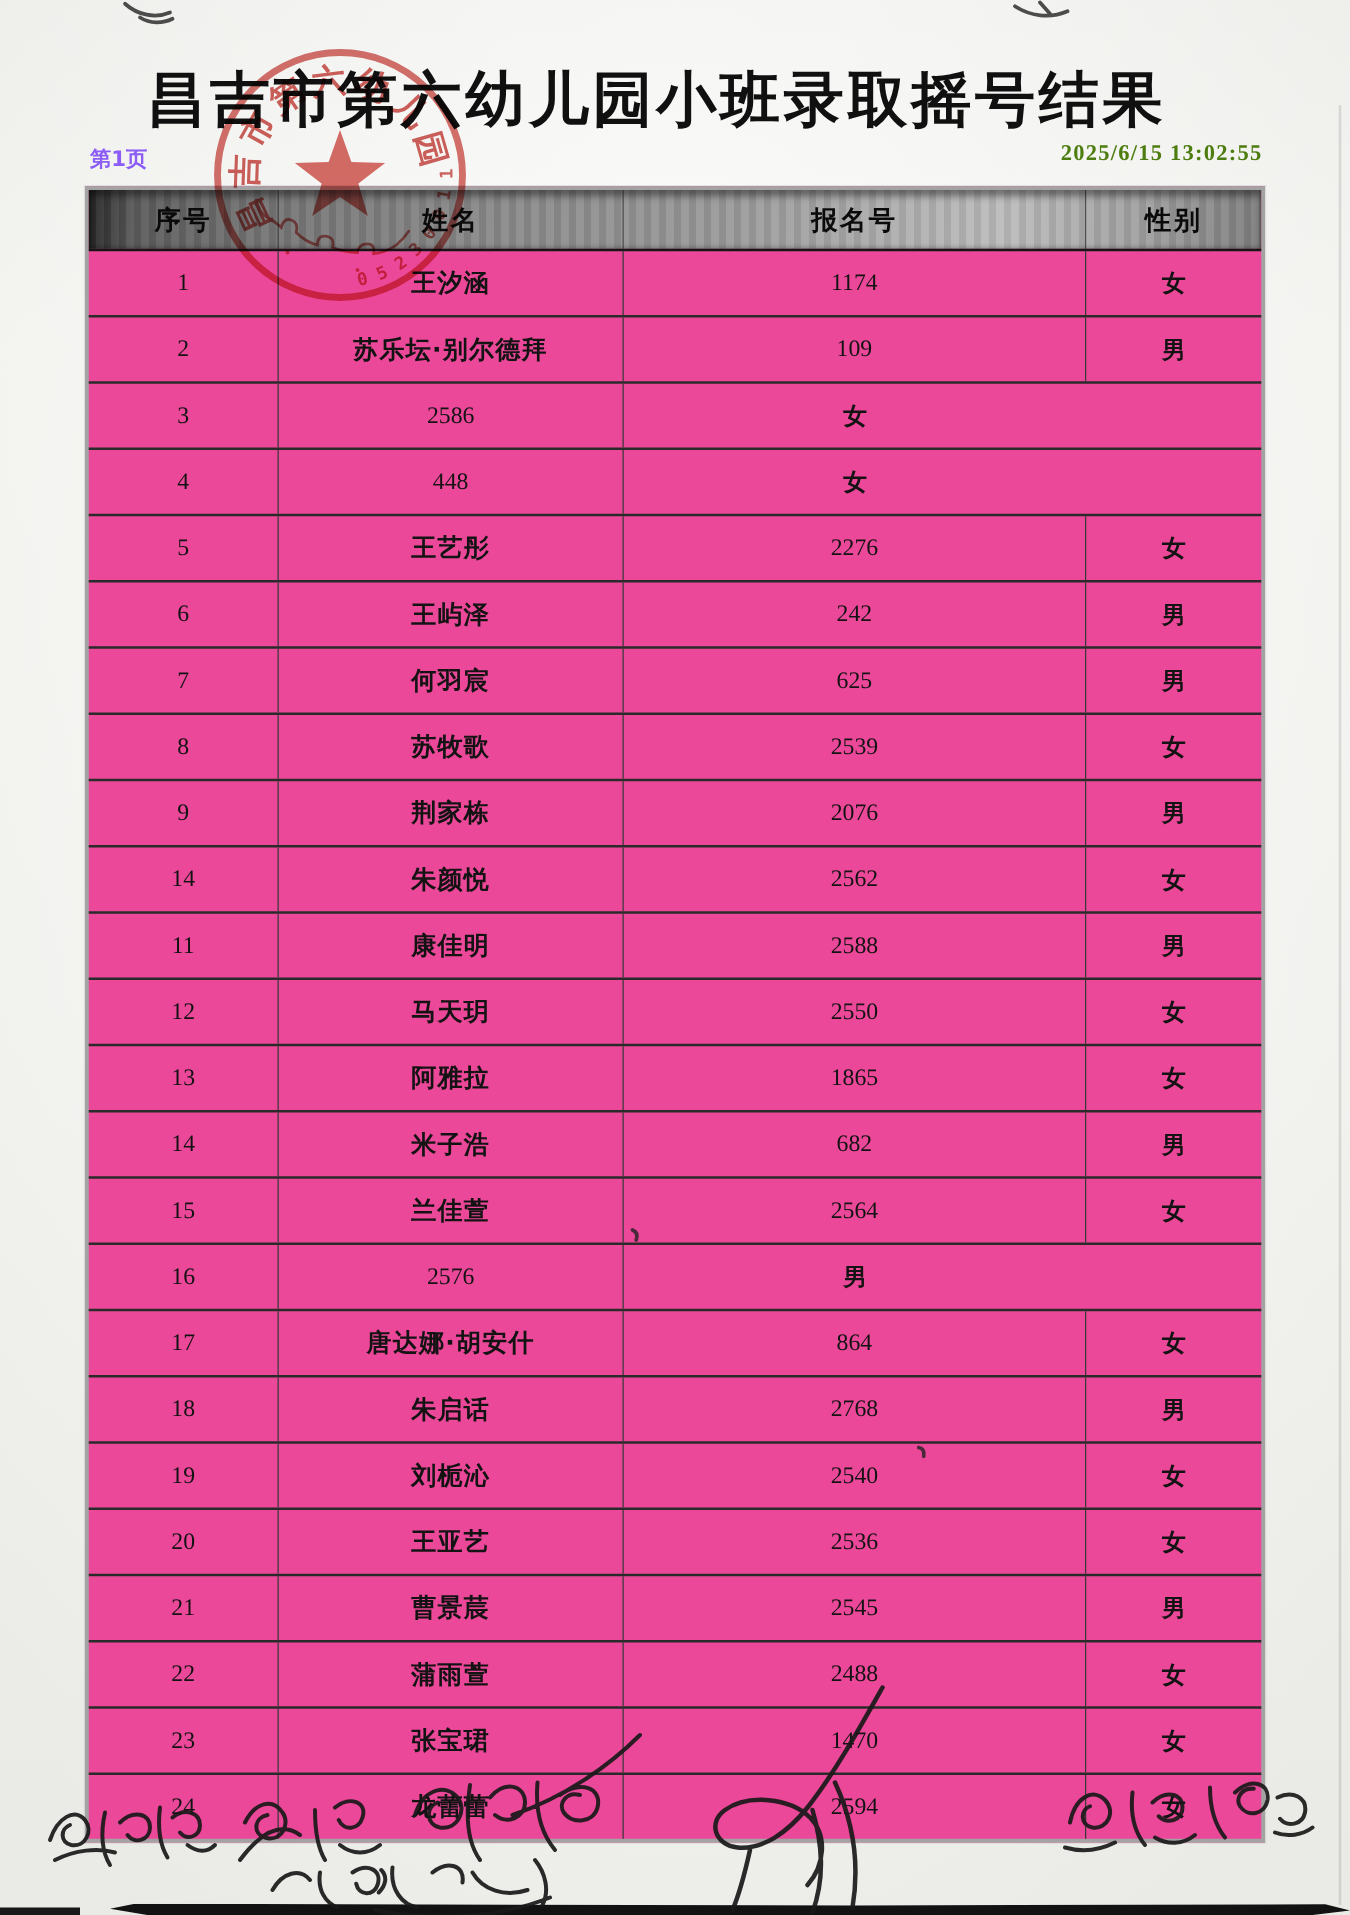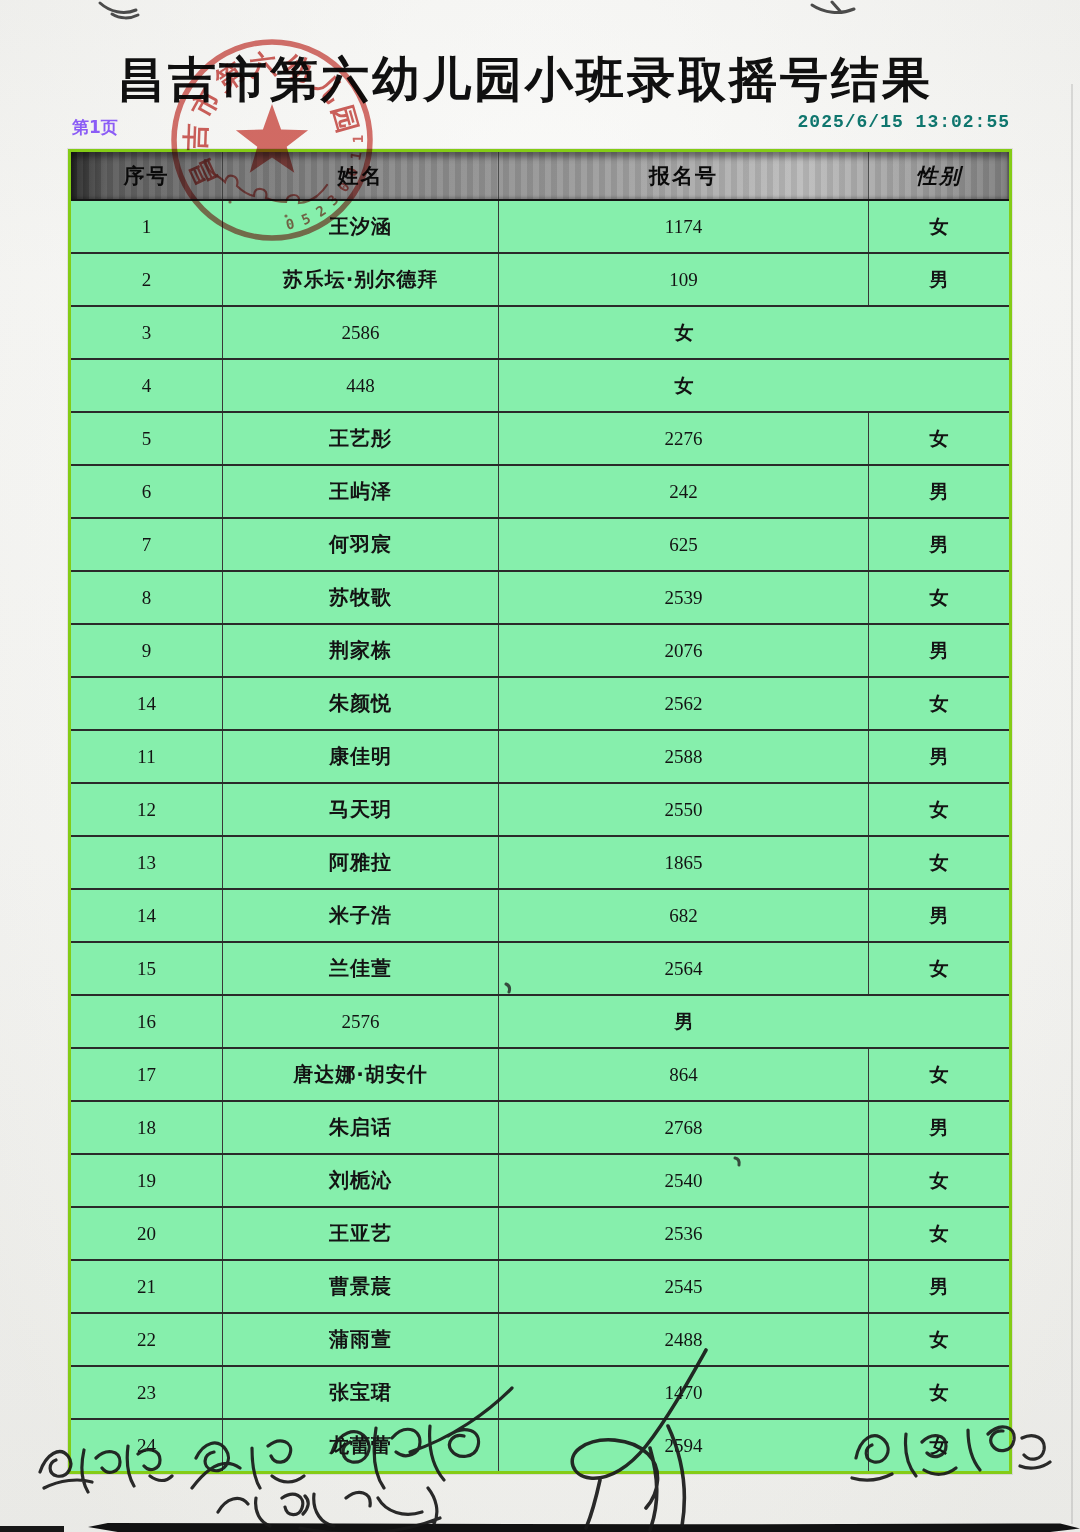--- a/index.html
+++ b/index.html
@@ -9,42 +9,42 @@
     font-family:"DejaVu Sans","Liberation Sans",sans-serif;color:#141414;
   }
   .sheen{position:absolute;inset:0;pointer-events:none;
     background:radial-gradient(ellipse at 50% 30%, rgba(255,255,255,.5), rgba(0,0,0,.035) 90%);}
   .page-title{
     position:absolute;top:48px;left:0;width:1050px;text-align:center;
     font-size:48px;font-weight:800;letter-spacing:3px;color:#101010;
   }
   .page-label{position:absolute;left:72px;top:116px;font-size:17px;font-weight:bold;color:#8b5cf6;}
   .timestamp{position:absolute;right:70px;top:112px;font-size:18px;font-weight:bold;
-    font-family:Liberation Mono, monospace;letter-spacing:1px;color:#0f766e;}
+    font-family:Liberation Serif, serif;letter-spacing:1px;color:#4d7c0f;}
 
   
   .results-table{
     position:absolute;left:68px;top:149px;width:938px;
-    border:3px solid #84cc16;background:#86efac;
+    border:3px solid #a3a3a3;background:#ec4899;
     box-shadow:0 0 0 1px rgba(0,0,0,.08);
   }
   .header-row{
     display:grid;grid-template-columns:152px 276px 370px 140px;height:47px;
     background:
       repeating-linear-gradient(90deg, rgba(0,0,0,.07) 0 6px, rgba(255,255,255,.05) 6px 12px),
       linear-gradient(92deg,#242424 0%,#5c5c5c 4%,#757575 15%,#8a8a8a 35%,#9b9b9b 55%,#bcbcbc 78%,#a0a0a0 90%,#7e7e7e 100%);
     box-shadow:inset 0 5px 6px rgba(0,0,0,.42), inset 0 -2px 3px rgba(0,0,0,.18);
     border-bottom:2px solid #151515;
   }
   .header-cell{
     display:flex;align-items:center;justify-content:center;
     font-size:21px;font-weight:bold;color:#0a0a0a;letter-spacing:2px;
     border-right:1.5px solid rgba(15,15,15,.55);box-sizing:border-box;
   }
-  .header-cell:last-child{border-right:none;font-style:italic;}
+  .header-cell:last-child{border-right:none;}
   .row{display:grid;grid-template-columns:152px 276px 370px 140px;height:51px;border-bottom:2px solid #2a2a2a;}
   .row:last-child{border-bottom:none;}
   .cell{display:flex;align-items:center;justify-content:center;box-sizing:border-box;
     border-right:1.5px solid #383838;color:#131313;}
   .cell:last-child{border-right:none;}
   .cell.num,.cell.reg{font-family:"Liberation Serif","DejaVu Serif",serif;font-size:19px;}
   .cell.name{font-weight:700;font-size:20px;letter-spacing:1px;}
   .cell.gender{font-size:19px;font-weight:600;}
 
   

